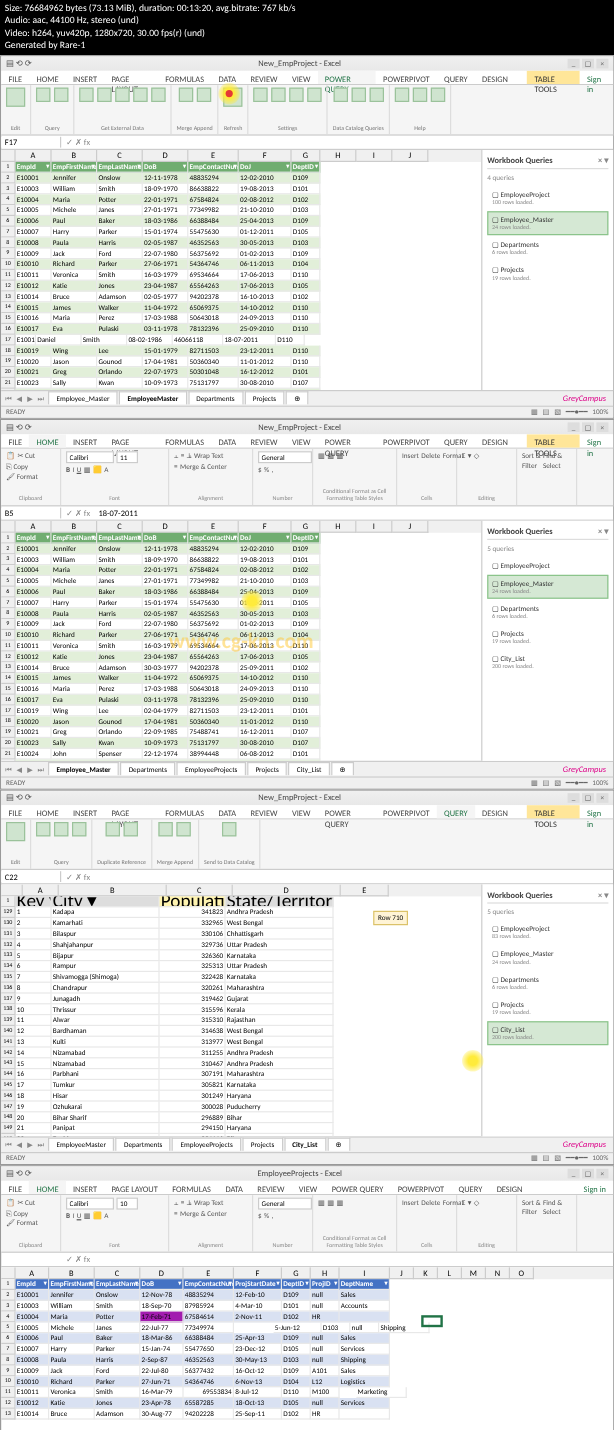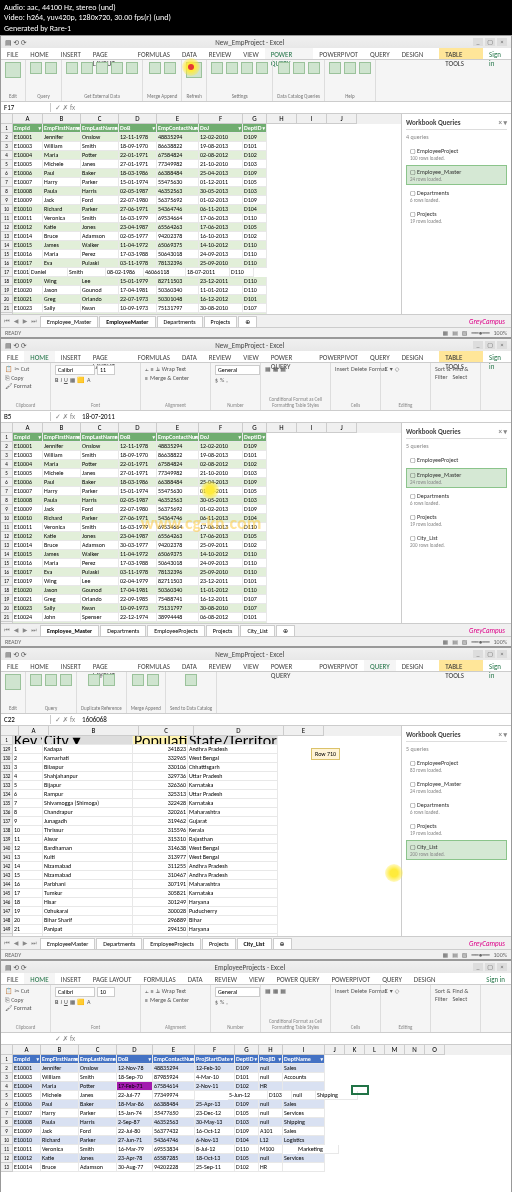--- a/index.html
+++ b/index.html
@@ -61,20 +61,21 @@
 .home-ribbon .grp .btmrow{display:flex;gap:2px;align-items:center}
 .home-ribbon .grp .glabel{font-size:5px;color:#888;text-align:center;margin-top:auto}
 .home-ribbon .fontbox{width:40px;height:10px;border:1px solid #ccc;font-size:6px;padding:0 2px;background:#fff}
 .home-ribbon .sizebox{width:18px;height:10px;border:1px solid #ccc;font-size:6px;padding:0 2px;background:#fff}
 .row-filter{position:absolute;background:#fff4d6;border:1px solid #dbc26a;padding:1px 3px;font-size:6px;z-index:20}
 </style>
 </head>
 <body>
 
 <div class="meta-text">
+  <div>Size: 76684962 bytes (73.13 MiB), duration: 00:13:20, avg.bitrate: 767 kb/s</div>
   <div>Audio: aac, 44100 Hz, stereo (und)</div>
   <div>Video: h264, yuv420p, 1280x720, 30.00 fps(r) (und)</div>
   <div>Generated by Rare-1</div>
 </div>
 
 <div class="excel-window" id="win1">
     <div class="titlebar">
     <span>▤ ⟲ ⟳</span>
     <span class="center">New_EmpProject - Excel</span>
     <span class="winbtns">
@@ -926,21 +927,20 @@
     <div class="group">
         <div class="icons">
           <div class="ico"></div>
         </div>
         <div class="lbl">Send to Data Catalog</div>
       </div>
   </div>
     <div class="formula-bar">
     <div class="namebox">C22</div>
     <div class="fx">✓ ✗ fx</div>
-    <div class="content">1606068</div>
   </div>
     <div class="sheet-area" style="height:210px;position:relative">
     <div class="grid">
         <div class="colheads">
           <div class="ch" style="width:18px"></div>
           <div class="ch" style="width:30px">A</div>
           <div class="ch" style="width:90px">B</div>
           <div class="ch" style="width:55px">C</div>
           <div class="ch" style="width:90px">D</div>
           <div class="ch" style="width:40px">E</div>
@@ -1373,21 +1373,21 @@
             <div class="cell" style="width:24px;background:#d9e1f2">D109</div>
             <div class="cell" style="width:24px;background:#d9e1f2">null</div>
             <div class="cell" style="width:42px;background:#d9e1f2">Sales</div>
           </div>
           <div class="row">
             <div class="rh">7</div>
             <div class="cell" style="width:28px;">E10007</div>
             <div class="cell" style="width:38px;">Harry</div>
             <div class="cell" style="width:38px;">Parker</div>
             <div class="cell" style="width:36px;">15-Jan-74</div>
-            <div class="cell" style="width:42px;font-style:italic;">55477650</div>
+            <div class="cell" style="width:42px;">55477650</div>
             <div class="cell" style="width:40px;">23-Dec-12</div>
             <div class="cell" style="width:24px;">D105</div>
             <div class="cell" style="width:24px;">null</div>
             <div class="cell" style="width:42px;">Services</div>
           </div>
           <div class="row">
             <div class="rh">8</div>
             <div class="cell" style="width:28px;background:#d9e1f2">E10008</div>
             <div class="cell" style="width:38px;background:#d9e1f2">Paula</div>
             <div class="cell" style="width:38px;background:#d9e1f2">Harris</div>
@@ -1421,21 +1421,21 @@
             <div class="cell" style="width:24px;background:#d9e1f2">D104</div>
             <div class="cell" style="width:24px;background:#d9e1f2">L12</div>
             <div class="cell" style="width:42px;background:#d9e1f2">Logistics</div>
           </div>
           <div class="row">
             <div class="rh">11</div>
             <div class="cell" style="width:28px;">E10011</div>
             <div class="cell" style="width:38px;">Veronica</div>
             <div class="cell" style="width:38px;">Smith</div>
             <div class="cell" style="width:36px;">16-Mar-79</div>
-            <div class="cell" style="width:42px;">69553834</div>
+            <div class="cell" style="width:42px;text-align:right;">69553834</div>
             <div class="cell" style="width:40px;">8-Jul-12</div>
             <div class="cell" style="width:24px;">D110</div>
             <div class="cell" style="width:24px;">M100</div>
             <div class="cell" style="width:42px;margin-left:14px;">Marketing</div>
           </div>
           <div class="row">
             <div class="rh">12</div>
             <div class="cell" style="width:28px;background:#d9e1f2">E10012</div>
             <div class="cell" style="width:38px;background:#d9e1f2">Katie</div>
             <div class="cell" style="width:38px;background:#d9e1f2">Jones</div>

